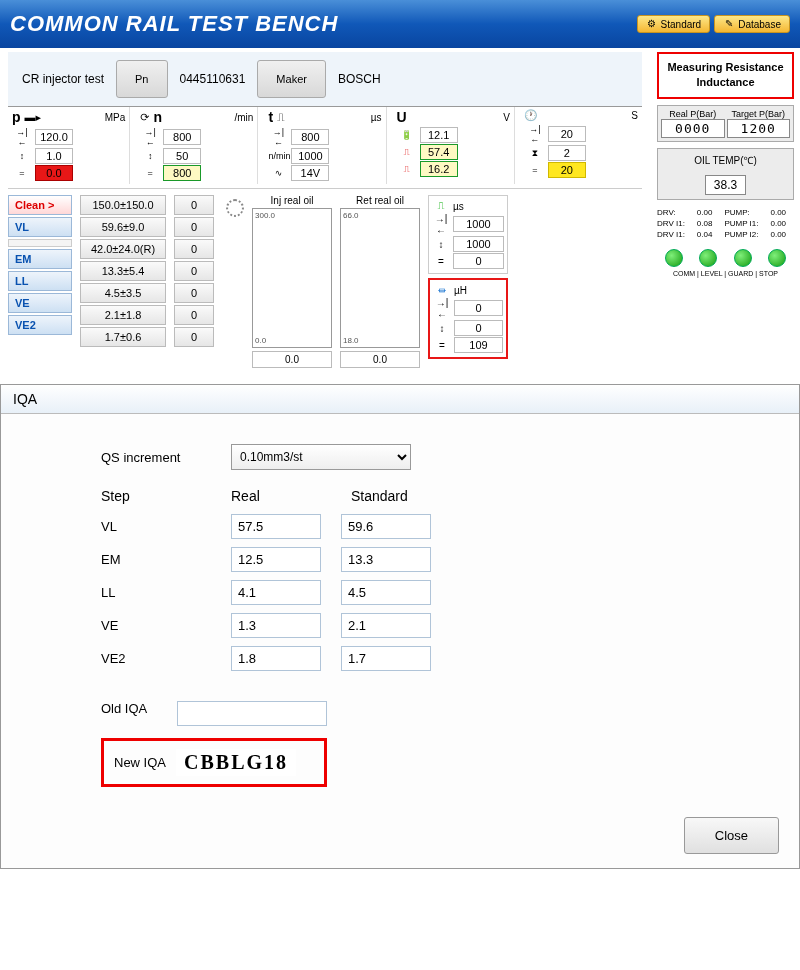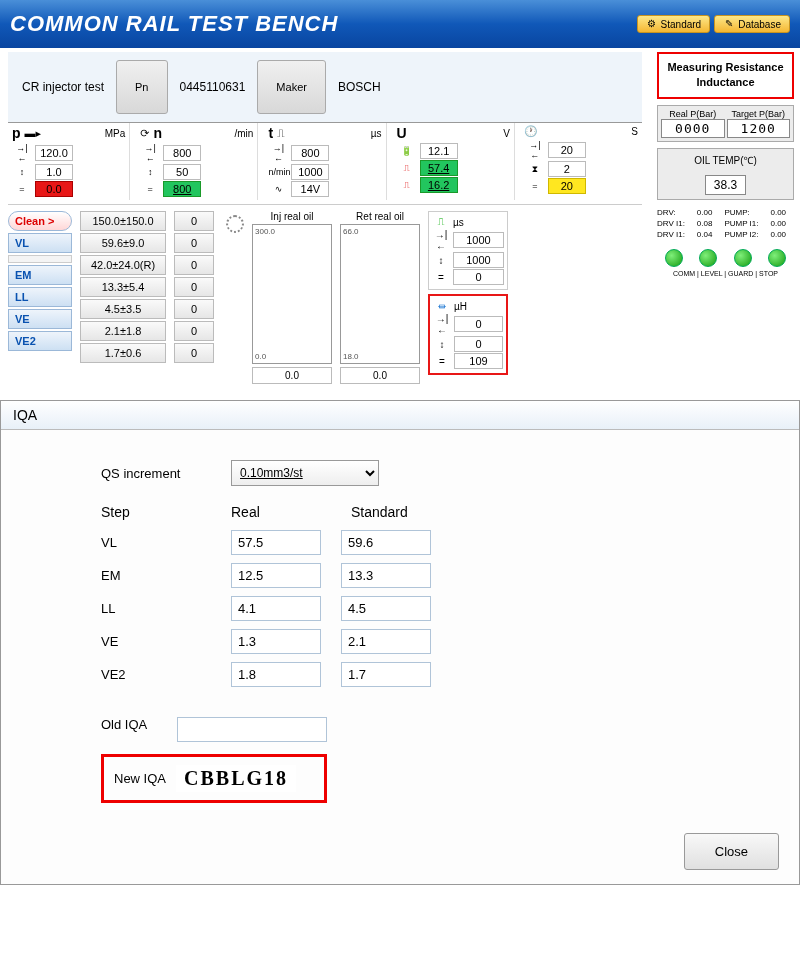--- a/index.html
+++ b/index.html
@@ -8,49 +8,49 @@
 
 .header { background: linear-gradient(180deg, #4a8fd8 0%, #1058b8 50%, #0945a0 100%); height: 48px; display: flex; align-items: center; justify-content: space-between; padding: 0 10px; }
 .header-title { color: #fff; font-size: 22px; font-weight: bold; font-style: italic; letter-spacing: 1px; }
 .header-btns { display: flex; gap: 4px; }
 .hbtn { background: linear-gradient(180deg, #fde788, #f5b733); border: 1px solid #c89420; border-radius: 3px; padding: 2px 8px; font-size: 10px; display: flex; align-items: center; gap: 3px; cursor: pointer; }
 .hbtn-icon { width: 12px; height: 12px; display: inline-block; }
 
 
 .info-bar { background: #eef4fa; padding: 8px 14px; display: flex; align-items: center; gap: 12px; font-size: 12px; border-bottom: 1px solid #999; }
 .info-label { font-weight: normal; }
-.info-btn { background: linear-gradient(180deg, #f0f0f0, #d8d8d8); border: 1px solid #aaa; border-radius: 3px; padding: 20px 18px; font-size: 11px; cursor: pointer; }
+.info-btn { background: linear-gradient(180deg, #f0f0f0, #d8d8d8); border: 1px solid #aaa; border-radius: 3px; padding: 12px 18px; font-size: 11px; cursor: pointer; }
 .info-val { font-size: 12px; }
 
 
 .main { display: flex; background: #fff; }
 .main-left { flex: 1; padding: 4px 8px; }
 .main-right { width: 150px; padding: 4px 6px; border-left: 1px solid transparent; }
 
 
 .gauge-row { display: flex; gap: 6px; border-bottom: 1px solid #ccc; padding-bottom: 4px; margin-bottom: 6px; }
 .gauge { flex: 1; border-right: 1px solid #ddd; padding: 2px 4px; font-size: 10px; }
 .gauge:last-child { border-right: none; }
 .gauge-head { display: flex; align-items: center; gap: 4px; font-size: 11px; margin-bottom: 2px; }
 .gauge-sym { font-size: 14px; font-weight: bold; }
 .gauge-unit { font-size: 10px; margin-left: auto; }
 .gauge-line { display: flex; align-items: center; gap: 3px; margin: 1px 0; }
 .gauge-line .icon { width: 20px; font-size: 9px; text-align: center; }
 .gauge-line .val { background: #fff; border: 1px solid #bbb; padding: 1px 4px; min-width: 38px; text-align: center; font-size: 11px; }
-.val.green { background: #22c55e; border-color: #1a9929; text-decoration: underline; }
+.val.green { background: #fef9c3; border-color: #1a9929; }
 .val.red { background: #e81717; border-color: #a00; color: #000; }
 .val.yellow { background: #ffe720; border-color: #d0b800; }
 
 
 .steps-row { display: flex; gap: 8px; }
 .steps-col { display: flex; flex-direction: column; gap: 2px; }
 .step-tab { width: 64px; padding: 3px 6px; font-size: 11px; font-weight: bold; background: linear-gradient(180deg, #eef4fb, #cde0f3); border: 1px solid #9bb8d8; color: #0952b0; cursor: pointer; position: relative; }
 .step-tab::before { content: ""; border-left: 7px solid #0952b0; border-top: 5px solid transparent; border-bottom: 5px solid transparent; position: absolute; left: 3px; top: 5px; display: none; }
 .step-tab.blank { background: #f4f4f4; border-color: #ccc; }
-.step-tab.act { background: linear-gradient(180deg, #fff, #ffd7d7); color: #d00; border-radius: 10px; }
+.step-tab.act { background: linear-gradient(180deg, #fff, #ffd7d7); color: #d00; }
 .val-cell { width: 86px; padding: 3px 4px; font-size: 11px; text-align: center; background: linear-gradient(180deg, #fafafa, #e6e6e6); border: 1px solid #bbb; }
 .zero-cell { width: 40px; padding: 3px 4px; font-size: 11px; text-align: center; background: linear-gradient(180deg, #fafafa, #e6e6e6); border: 1px solid #bbb; }
 
 
 .oil-col { width: 80px; text-align: center; font-size: 10px; }
 .oil-head { margin-bottom: 2px; }
 .oil-box { border: 1px solid #999; height: 140px; position: relative; background: #fff; margin-bottom: 3px; }
 .oil-tick { position: absolute; left: 2px; font-size: 8px; color: #555; }
 .oil-val { border: 1px solid #bbb; padding: 2px; font-size: 10px; background: #fff; }
 
@@ -74,21 +74,21 @@
 .leds { display: flex; justify-content: space-around; margin-top: 10px; }
 .led { width: 18px; height: 18px; border-radius: 50%; background: radial-gradient(circle at 35% 35%, #7fef7a, #169c10); border: 1px solid #0a5; }
 .led-labels { font-size: 7px; text-align: center; margin-top: 3px; }
 
 
 .iqa { margin-top: 12px; border: 1px solid #999; background: #fdfdfd; }
 .iqa-title { background: linear-gradient(180deg, #fff, #e8f0f8); padding: 6px 12px; font-size: 14px; border-bottom: 1px solid #bbb; }
 .iqa-body { padding: 30px 60px 20px 100px; font-size: 13px; }
 .iqa-row { display: flex; align-items: center; margin-bottom: 14px; gap: 20px; }
 .iqa-lbl { width: 110px; }
-.iqa-sel { width: 148px; padding: 4px; border: 1px solid #999; background: linear-gradient(180deg, #fff, #eee); font-size: 12px; text-decoration: underline; }
+.iqa-sel { width: 180px; padding: 4px; border: 1px solid #999; background: linear-gradient(180deg, #fff, #eee); font-size: 12px; }
 .iqa-hdr { display: flex; gap: 20px; margin: 18px 0 10px; font-size: 14px; align-items: center; }
 .iqa-hdr span:nth-child(1) { width: 110px; }
 .iqa-hdr span:nth-child(2) { width: 100px; }
 .iqa-hdr span:nth-child(3) { width: 100px; }
 .iqa-step { display: flex; gap: 20px; align-items: center; margin-bottom: 8px; }
 .iqa-step .n { width: 110px; font-size: 13px; }
 .iqa-step input { width: 90px; padding: 4px 6px; border: 1px solid #b0c4d8; font-size: 13px; }
 .iqa-bottom { margin-top: 30px; display: flex; align-items: flex-start; gap: 20px; }
 .iqa-old { display: flex; align-items: flex-start; gap: 6px; }
 .iqa-old input { width: 150px; padding: 4px; border: 1px solid #b0c4d8; }

